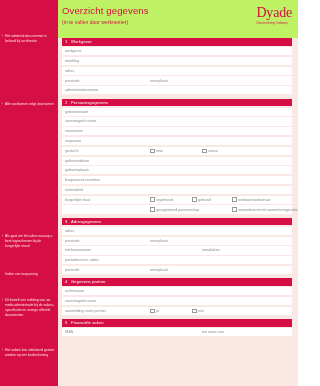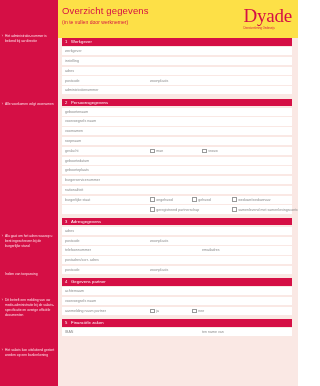--- a/index.html
+++ b/index.html
@@ -52,21 +52,21 @@
     flex: 1 1 auto;
     height: 386px;
     background: #fae8e4;
     position: relative;
     padding: 0 6px 0 4px;
   }
 
   .header {
     height: 38px;
     position: relative;
-    background: #fde047;
+    background: #bef264;
     margin: 0 -6px 0 -4px;
     padding: 6px 6px 0 4px;
   }
 
   .title {
     color: #d50f45;
     font-size: 9.5px;
     letter-spacing: 0.15px;
     line-height: 1.1;
     font-weight: 400;
@@ -80,21 +80,21 @@
 
   .logo {
     position: absolute;
     right: 6px;
     top: 6px;
     text-align: left;
   }
   .logo-word {
     color: #d50f45;
     font-family: "Liberation Serif", serif;
-    font-size: 19px;
+    font-size: 14px;
     line-height: 1;
     letter-spacing: -0.2px;
   }
   .logo-tag {
     color: #d50f45;
     font-size: 2.6px;
     line-height: 1.35;
     margin-top: 1.5px;
     letter-spacing: 0.05px;
   }

